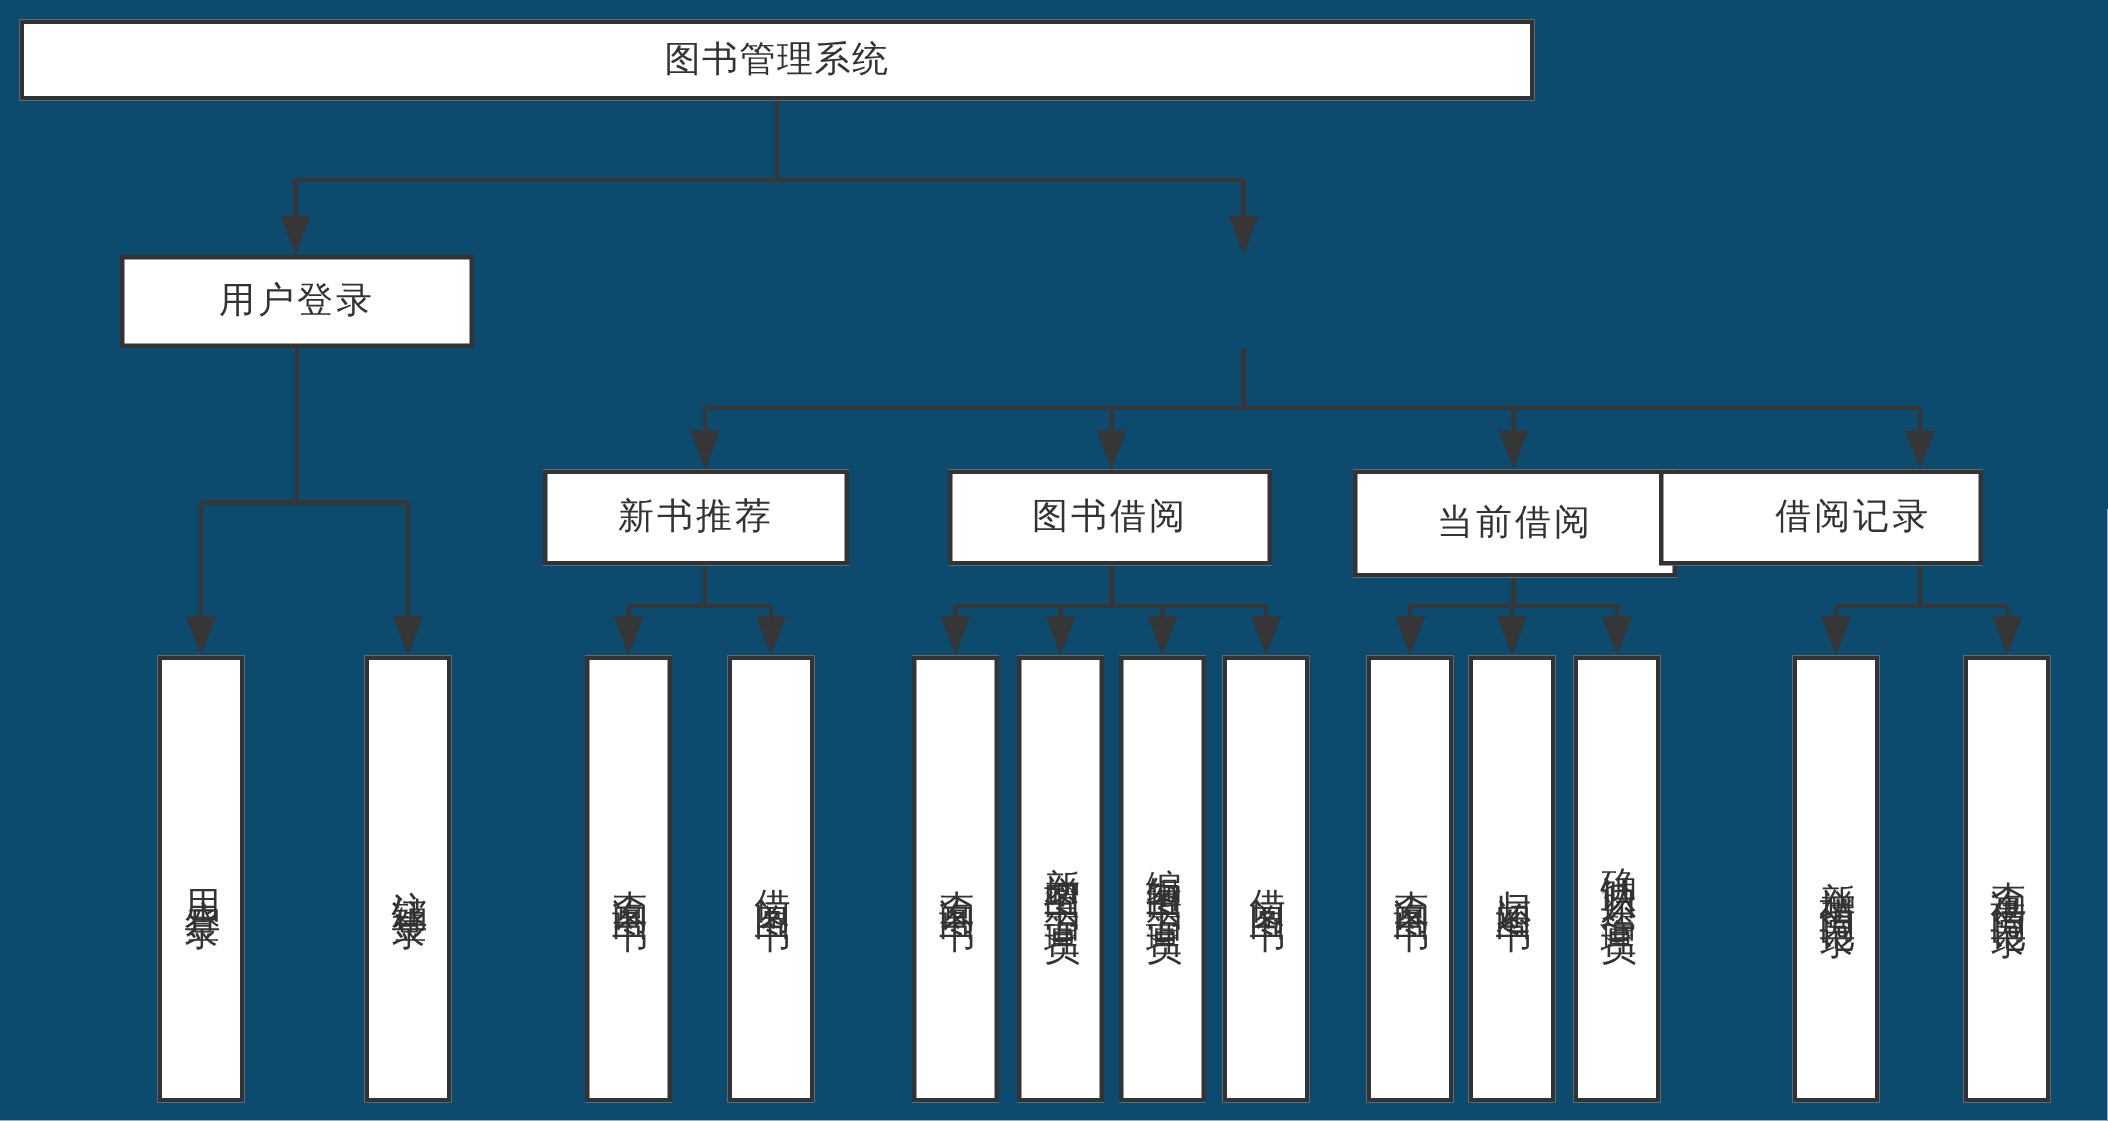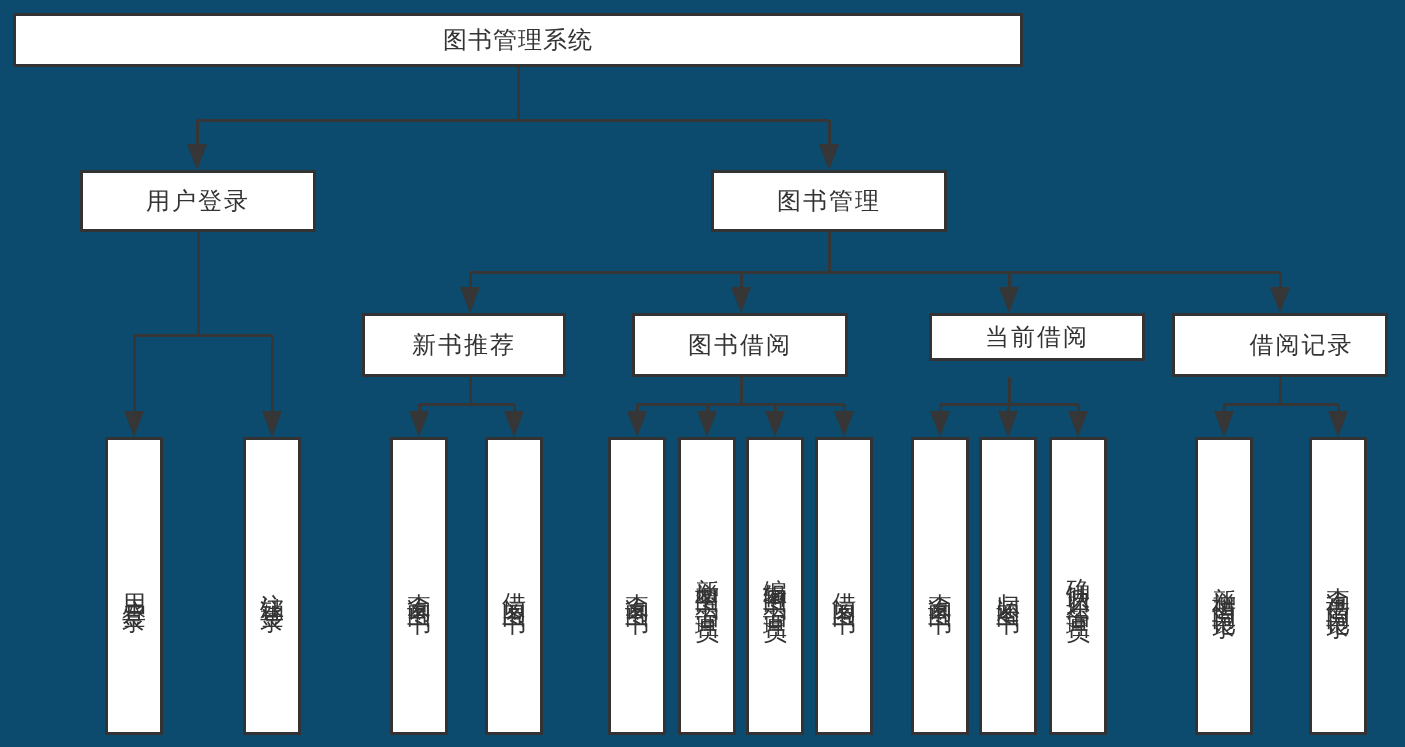--- a/index.html
+++ b/index.html
@@ -96,26 +96,25 @@
       <polygon points="998,411 1018,411 1008,437"></polygon>
       <polygon points="1068,411 1088,411 1078,437"></polygon>
       <polygon points="1214,411 1234,411 1224,437"></polygon>
       <polygon points="1328,411 1348,411 1338,437"></polygon>
     </g>
   </svg>
 
   <div class="box root" style="left:13px; top:13px; width:1010px; height:54px;">图书管理系统</div>
 
   <div class="box" style="left:80px; top:170px; width:236px; height:62px;">用户登录</div>
-  <div class="box" style="left:711px; top:170px; width:236px; height:62px;">图书管理</div>
 
   <div class="box" style="left:362px; top:313px; width:204px; height:64px;">新书推荐</div>
   <div class="box" style="left:632px; top:313px; width:216px; height:64px;">图书借阅</div>
-  <div class="box" style="left:929px; top:313px; width:216px; height:48px;">当前借阅</div>
-  <div class="box" style="left:1172px; top:313px; width:216px; height:64px;padding-left:43px;">借阅记录</div>
+  <div class="box" style="left:902px; top:313px; width:216px; height:72px;">当前借阅</div>
+  <div class="box" style="left:1106px; top:313px; width:216px; height:64px;padding-left:43px;">借阅记录</div>
 
   <div class="box" style="left:105px; top:437px; width:58px; height:298px;">
     <span class="vtext">用户登录</span>
   </div>
   <div class="box" style="left:243px; top:437px; width:58px; height:298px;">
     <span class="vtext">注销登录</span>
   </div>
 
   <div class="box" style="left:390px; top:437px; width:58px; height:298px;">
     <span class="vtext">查询图书</span>

